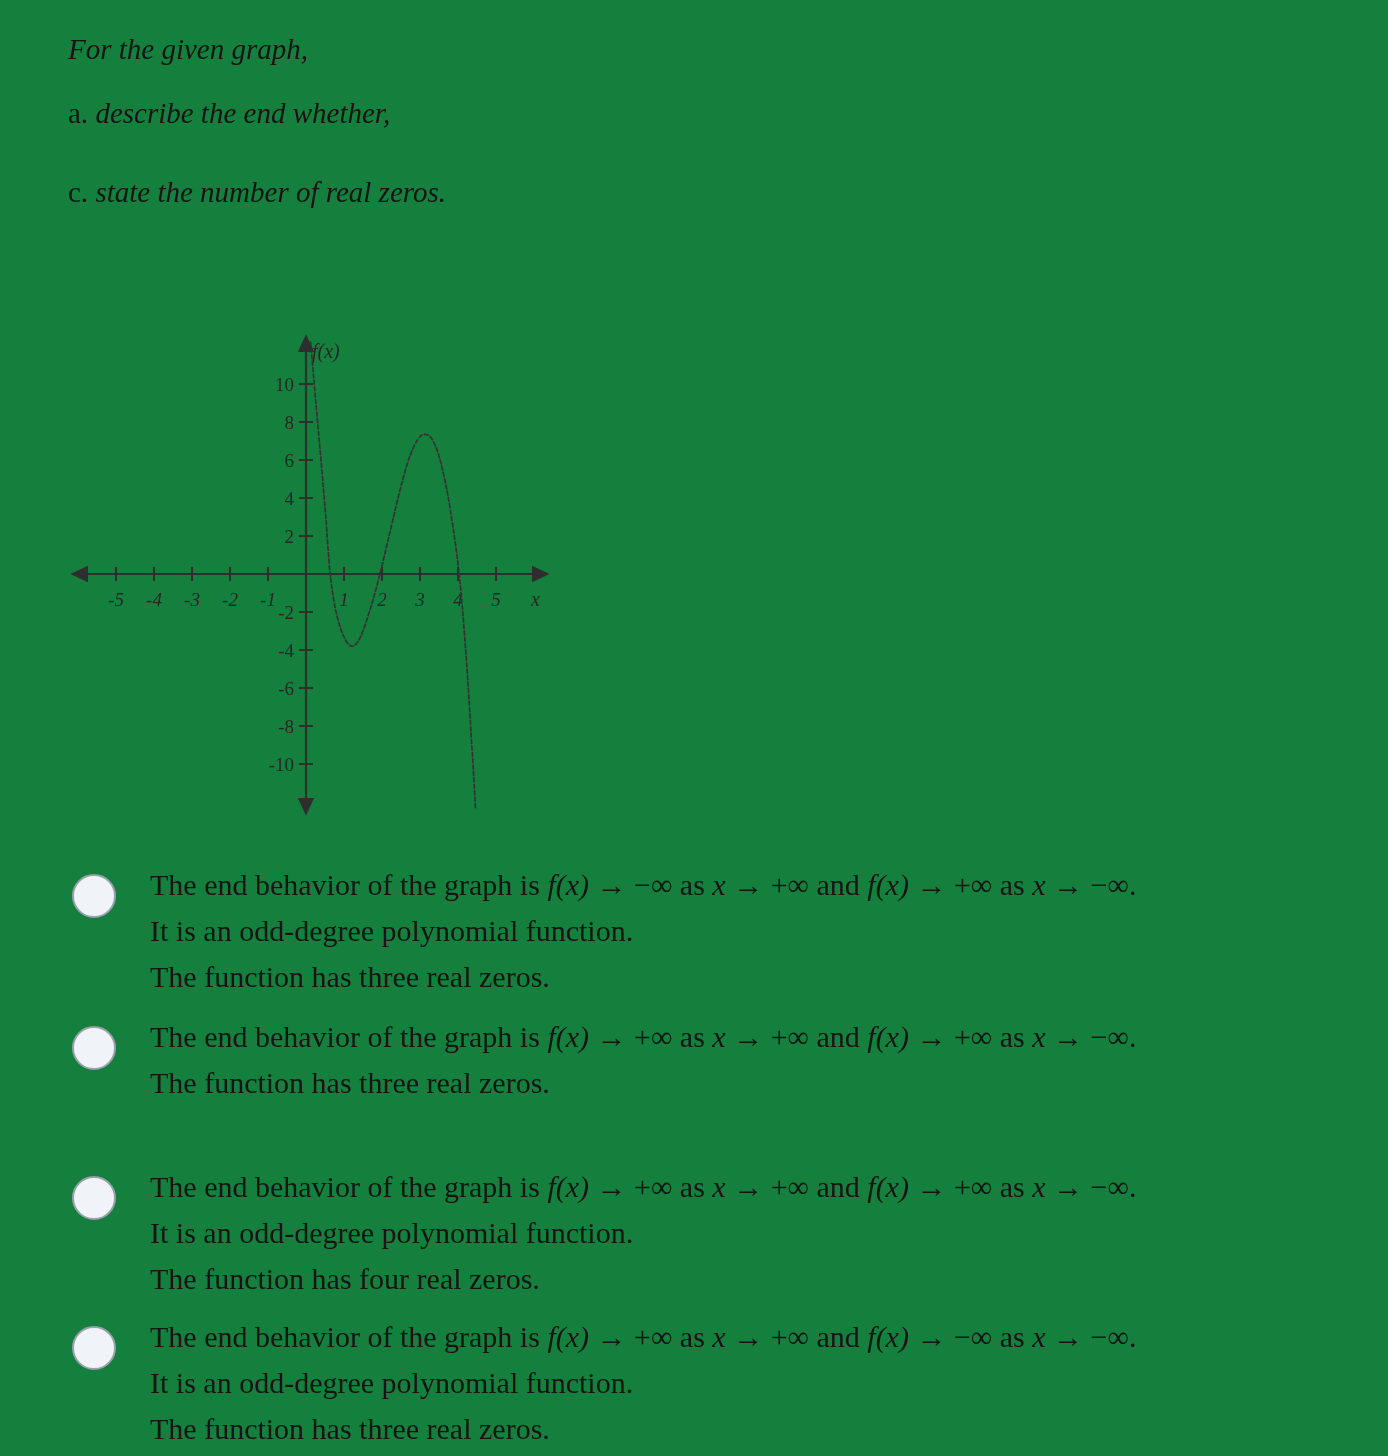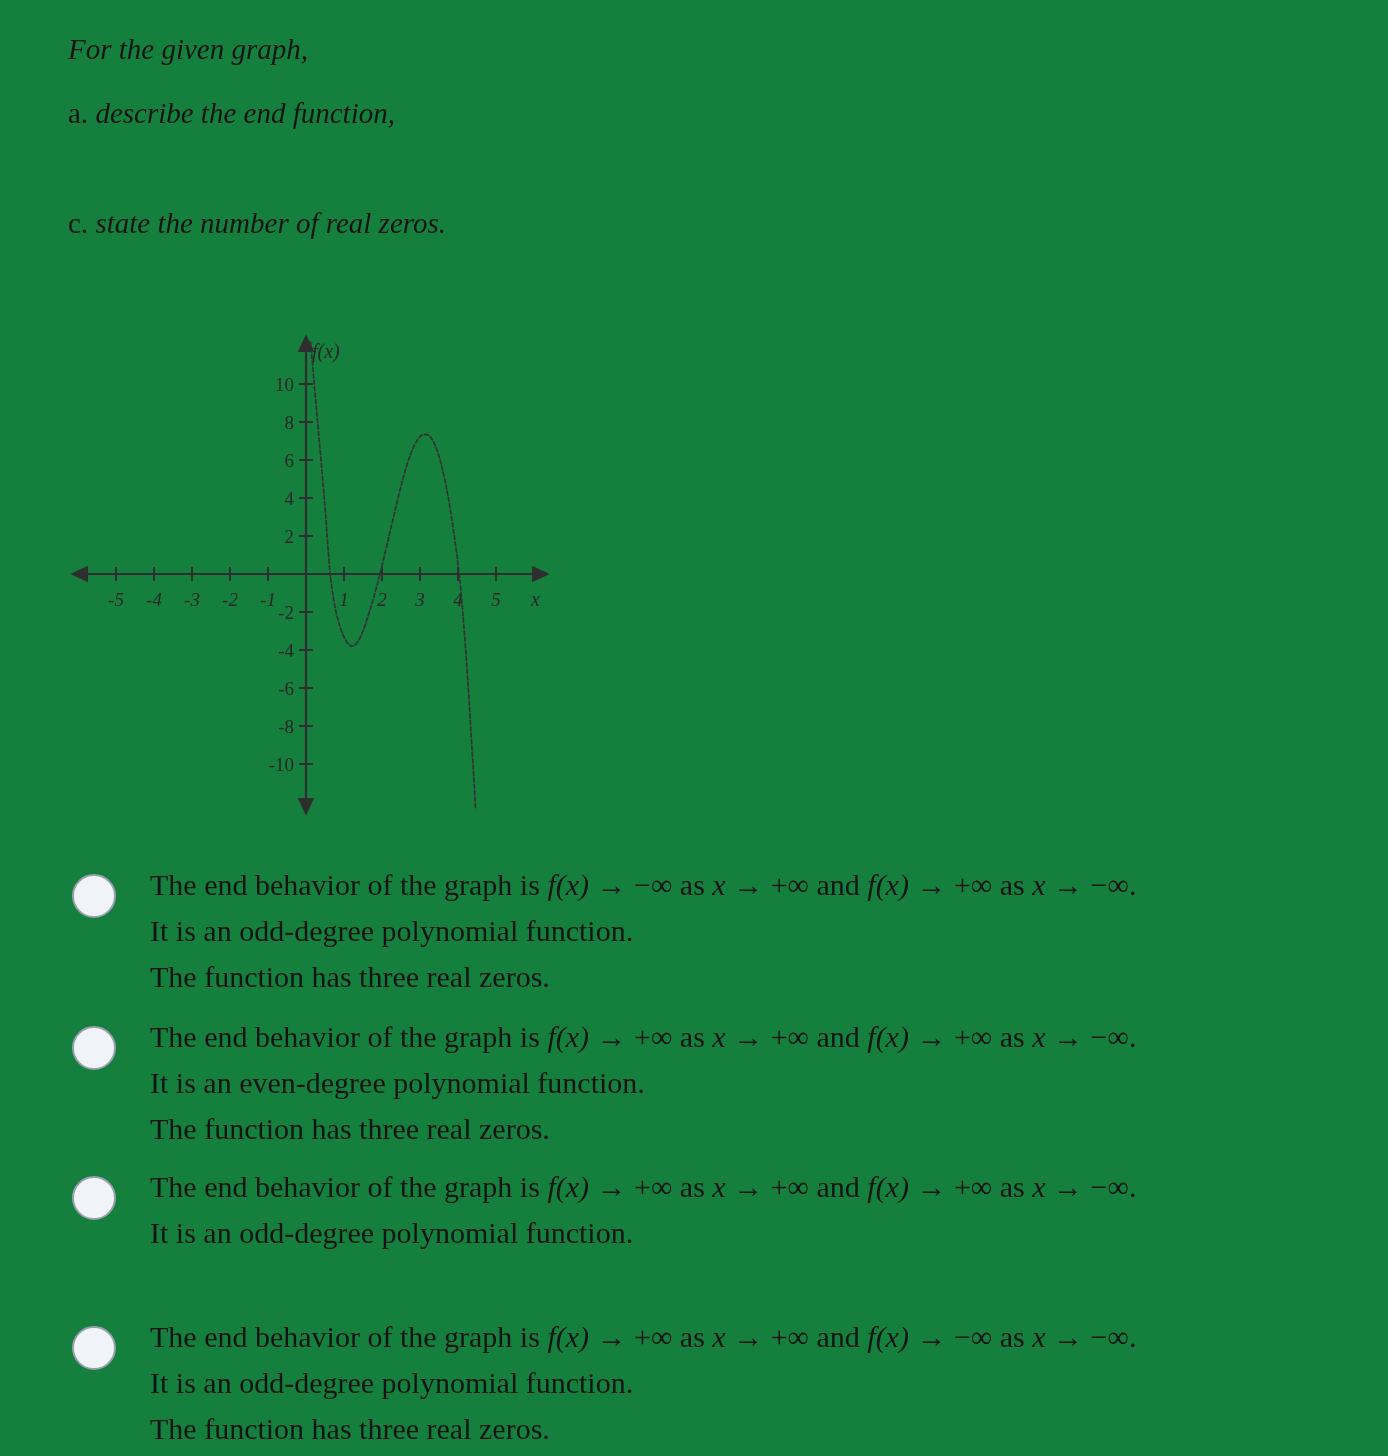--- a/index.html
+++ b/index.html
@@ -34,22 +34,22 @@
   .option-text{margin-left:34px;font-size:30px;line-height:46px;white-space:nowrap;}
   .option-text .line{height:46px;}
   .mi{font-style:italic;}
 </style>
 </head>
 <body>
 
 <div class="page">
 
   <div class="intro-line intro-title">For the given graph,</div>
-  <div class="intro-line" style="top:97px"><span class="rm">a.</span> <span class="it">describe the end function,</span></div>
-  <div class="intro-line" style="top:207px"><span class="rm">c.</span> <span class="it">state the number of real zeros.</span></div>
+  <div class="intro-line" style="top:97px"><span class="rm">a.</span> <span class="it">describe the end whether,</span></div>
+  <div class="intro-line" style="top:176px"><span class="rm">c.</span> <span class="it">state the number of real zeros.</span></div>
 
   <svg class="graph" id="graph-svg" viewBox="0 0 500 515">
     <defs>
       <marker id="arr" viewBox="0 0 10 10" refX="7.5" refY="5" markerWidth="8.5" markerHeight="8.5" orient="auto-start-reverse">
         <path d="M0,0.6 L9.5,5 L0,9.4 z" fill="#2e2e2e"></path>
       </marker>
     </defs>
     <g id="graph-g">
         <path d="M14,262 H486" stroke="#2e2e2e" stroke-width="2.2" fill="none" marker-start="url(#arr)" marker-end="url(#arr)"></path>
         <path d="M246,500 V26" stroke="#2e2e2e" stroke-width="2.2" fill="none" marker-start="url(#arr)" marker-end="url(#arr)"></path>
@@ -105,29 +105,29 @@
         <div class="option-text">
           <div class="line"><span>The end behavior of the graph is</span> <span class="mi">f(x)</span> <span>→</span> <span>−∞</span> <span>as</span> <span class="mi">x</span> <span>→</span> <span>+∞</span> <span>and</span> <span class="mi">f(x)</span> <span>→</span> <span>+∞</span> <span>as</span> <span class="mi">x</span> <span>→</span> <span>−∞</span><span>.</span></div>
           <div class="line">It is an odd-degree polynomial function.</div>
           <div class="line">The function has three real zeros.</div>
         </div>
       </div>
       <div class="option" style="top: 1014px;">
         <div class="radio"></div>
         <div class="option-text">
           <div class="line"><span>The end behavior of the graph is</span> <span class="mi">f(x)</span> <span>→</span> <span>+∞</span> <span>as</span> <span class="mi">x</span> <span>→</span> <span>+∞</span> <span>and</span> <span class="mi">f(x)</span> <span>→</span> <span>+∞</span> <span>as</span> <span class="mi">x</span> <span>→</span> <span>−∞</span><span>.</span></div>
-          <div class="line">It is an even-degree polynomial function.</div>
           <div class="line">The function has three real zeros.</div>
         </div>
       </div>
       <div class="option" style="top: 1164px;">
         <div class="radio"></div>
         <div class="option-text">
           <div class="line"><span>The end behavior of the graph is</span> <span class="mi">f(x)</span> <span>→</span> <span>+∞</span> <span>as</span> <span class="mi">x</span> <span>→</span> <span>+∞</span> <span>and</span> <span class="mi">f(x)</span> <span>→</span> <span>+∞</span> <span>as</span> <span class="mi">x</span> <span>→</span> <span>−∞</span><span>.</span></div>
           <div class="line">It is an odd-degree polynomial function.</div>
+          <div class="line">The function has four real zeros.</div>
         </div>
       </div>
       <div class="option" style="top: 1314px;">
         <div class="radio"></div>
         <div class="option-text">
           <div class="line"><span>The end behavior of the graph is</span> <span class="mi">f(x)</span> <span>→</span> <span>+∞</span> <span>as</span> <span class="mi">x</span> <span>→</span> <span>+∞</span> <span>and</span> <span class="mi">f(x)</span> <span>→</span> <span>−∞</span> <span>as</span> <span class="mi">x</span> <span>→</span> <span>−∞</span><span>.</span></div>
           <div class="line">It is an odd-degree polynomial function.</div>
           <div class="line">The function has three real zeros.</div>
         </div>
       </div>

